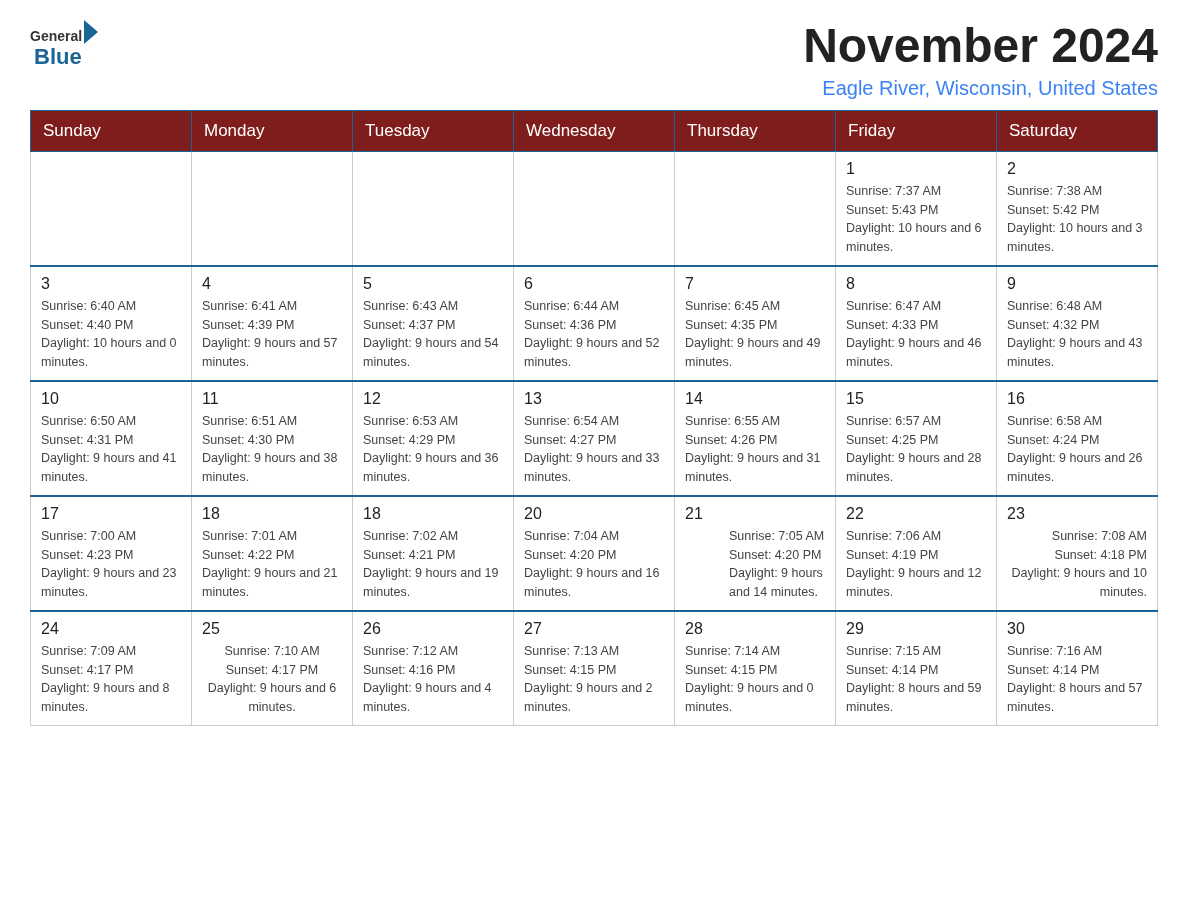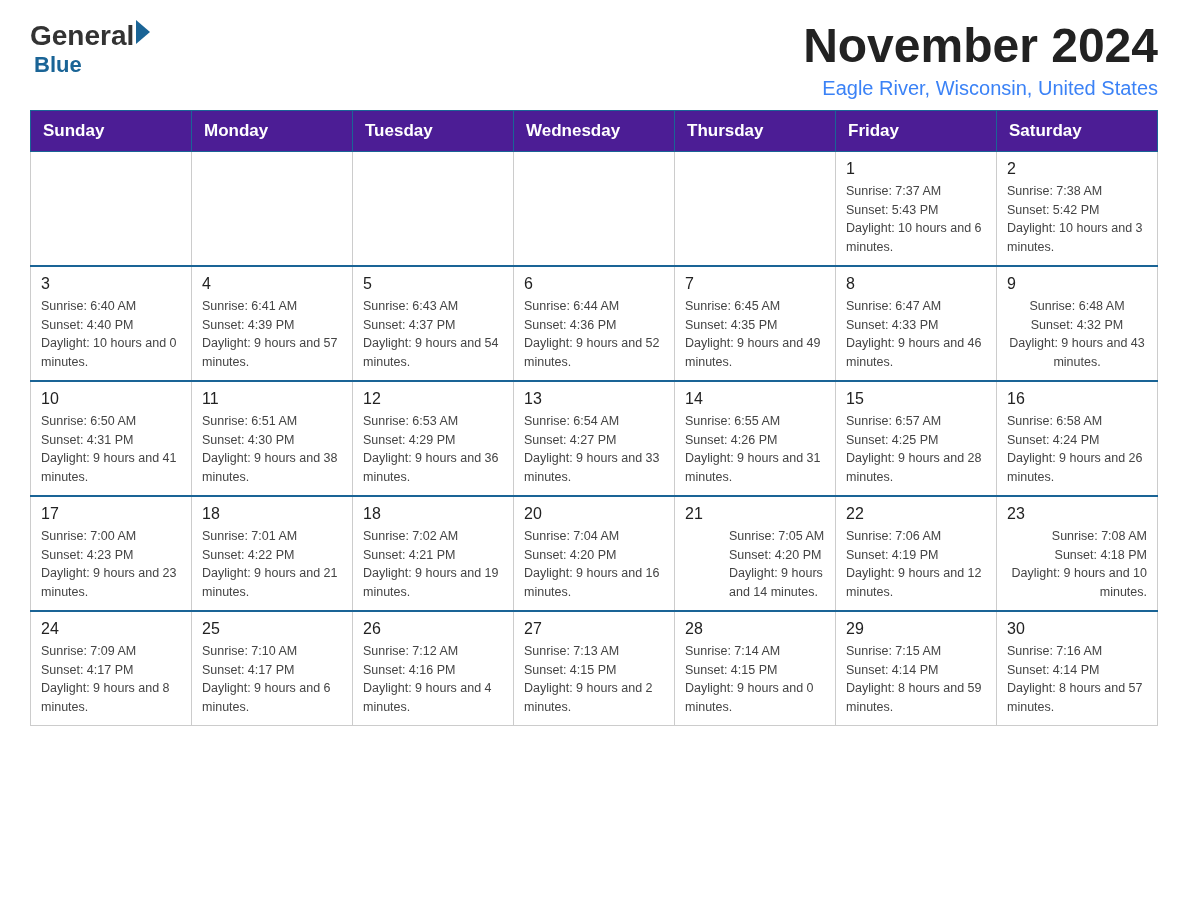--- a/index.html
+++ b/index.html
@@ -16,22 +16,22 @@
       align-items: flex-start;
       margin-bottom: 10px;
     }
     .logo {
       display: flex;
       flex-direction: column;
       align-items: flex-start;
     }
     .logo-text {
       display: flex;
-      align-items: flex-start;
-      font-size: 28px;
+      align-items: flex-end;
+      font-size: 14px;
       font-weight: bold;
       color: #333;
     }
     .logo-general {
       color: #333;
     }
     .logo-arrow {
       width: 0;
       height: 0;
       border-left: 14px solid #1a6496;
@@ -56,26 +56,26 @@
       font-size: 20px;
       color: #3b82f6;
       margin-top: 4px;
     }
     .calendar {
       width: 100%;
       border-collapse: collapse;
       border: 1px solid #aaa;
     }
     .calendar th {
-      background-color: #4c1d95;
+      background-color: #7f1d1d;
       color: white;
       text-align: left;
       padding: 10px 12px;
       font-size: 17px;
-      font-weight: bold;
+      font-weight: normal;
       border: 1px solid #1a6496;
     }
     .calendar td {
       width: 14.28%;
       vertical-align: top;
       padding: 8px 10px;
       border: 1px solid #ccc;
       min-height: 110px;
       font-size: 13px;
       color: #333;
@@ -182,21 +182,21 @@
 Daylight: 9 hours and 49 minutes.</div>
         </td>
         <td>
           <span class="day-number">8</span>
           <div class="day-info" style="white-space: pre-line;">Sunrise: 6:47 AM
 Sunset: 4:33 PM
 Daylight: 9 hours and 46 minutes.</div>
         </td>
         <td>
           <span class="day-number">9</span>
-          <div class="day-info" style="white-space: pre-line; text-align: center;">Sunrise: 6:48 AM
+          <div class="day-info" style="white-space: pre-line;">Sunrise: 6:48 AM
 Sunset: 4:32 PM
 Daylight: 9 hours and 43 minutes.</div>
         </td>
       </tr>
       <tr class="row-divider">
         <td>
           <span class="day-number">10</span>
           <div class="day-info" style="white-space: pre-line;">Sunrise: 6:50 AM
 Sunset: 4:31 PM
 Daylight: 9 hours and 41 minutes.</div>
@@ -284,21 +284,21 @@
       </tr>
       <tr class="row-divider">
         <td>
           <span class="day-number">24</span>
           <div class="day-info" style="white-space: pre-line;">Sunrise: 7:09 AM
 Sunset: 4:17 PM
 Daylight: 9 hours and 8 minutes.</div>
         </td>
         <td>
           <span class="day-number">25</span>
-          <div class="day-info" style="white-space: pre-line;">Sunrise: 7:10 AM
+          <div class="day-info" style="white-space: pre-line; text-align: center;">Sunrise: 7:10 AM
 Sunset: 4:17 PM
 Daylight: 9 hours and 6 minutes.</div>
         </td>
         <td>
           <span class="day-number">26</span>
           <div class="day-info" style="white-space: pre-line;">Sunrise: 7:12 AM
 Sunset: 4:16 PM
 Daylight: 9 hours and 4 minutes.</div>
         </td>
         <td>

